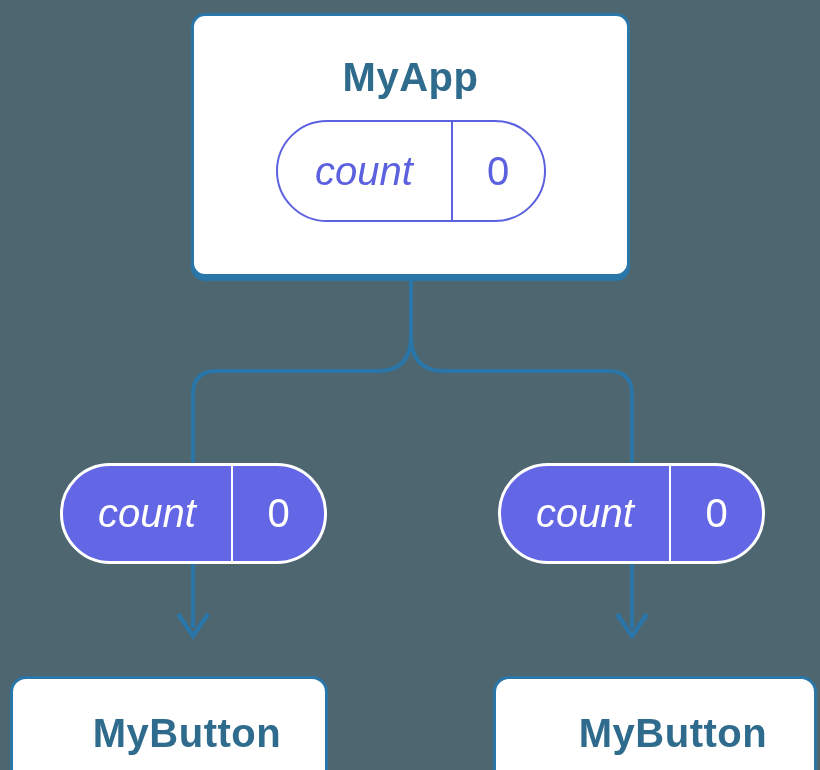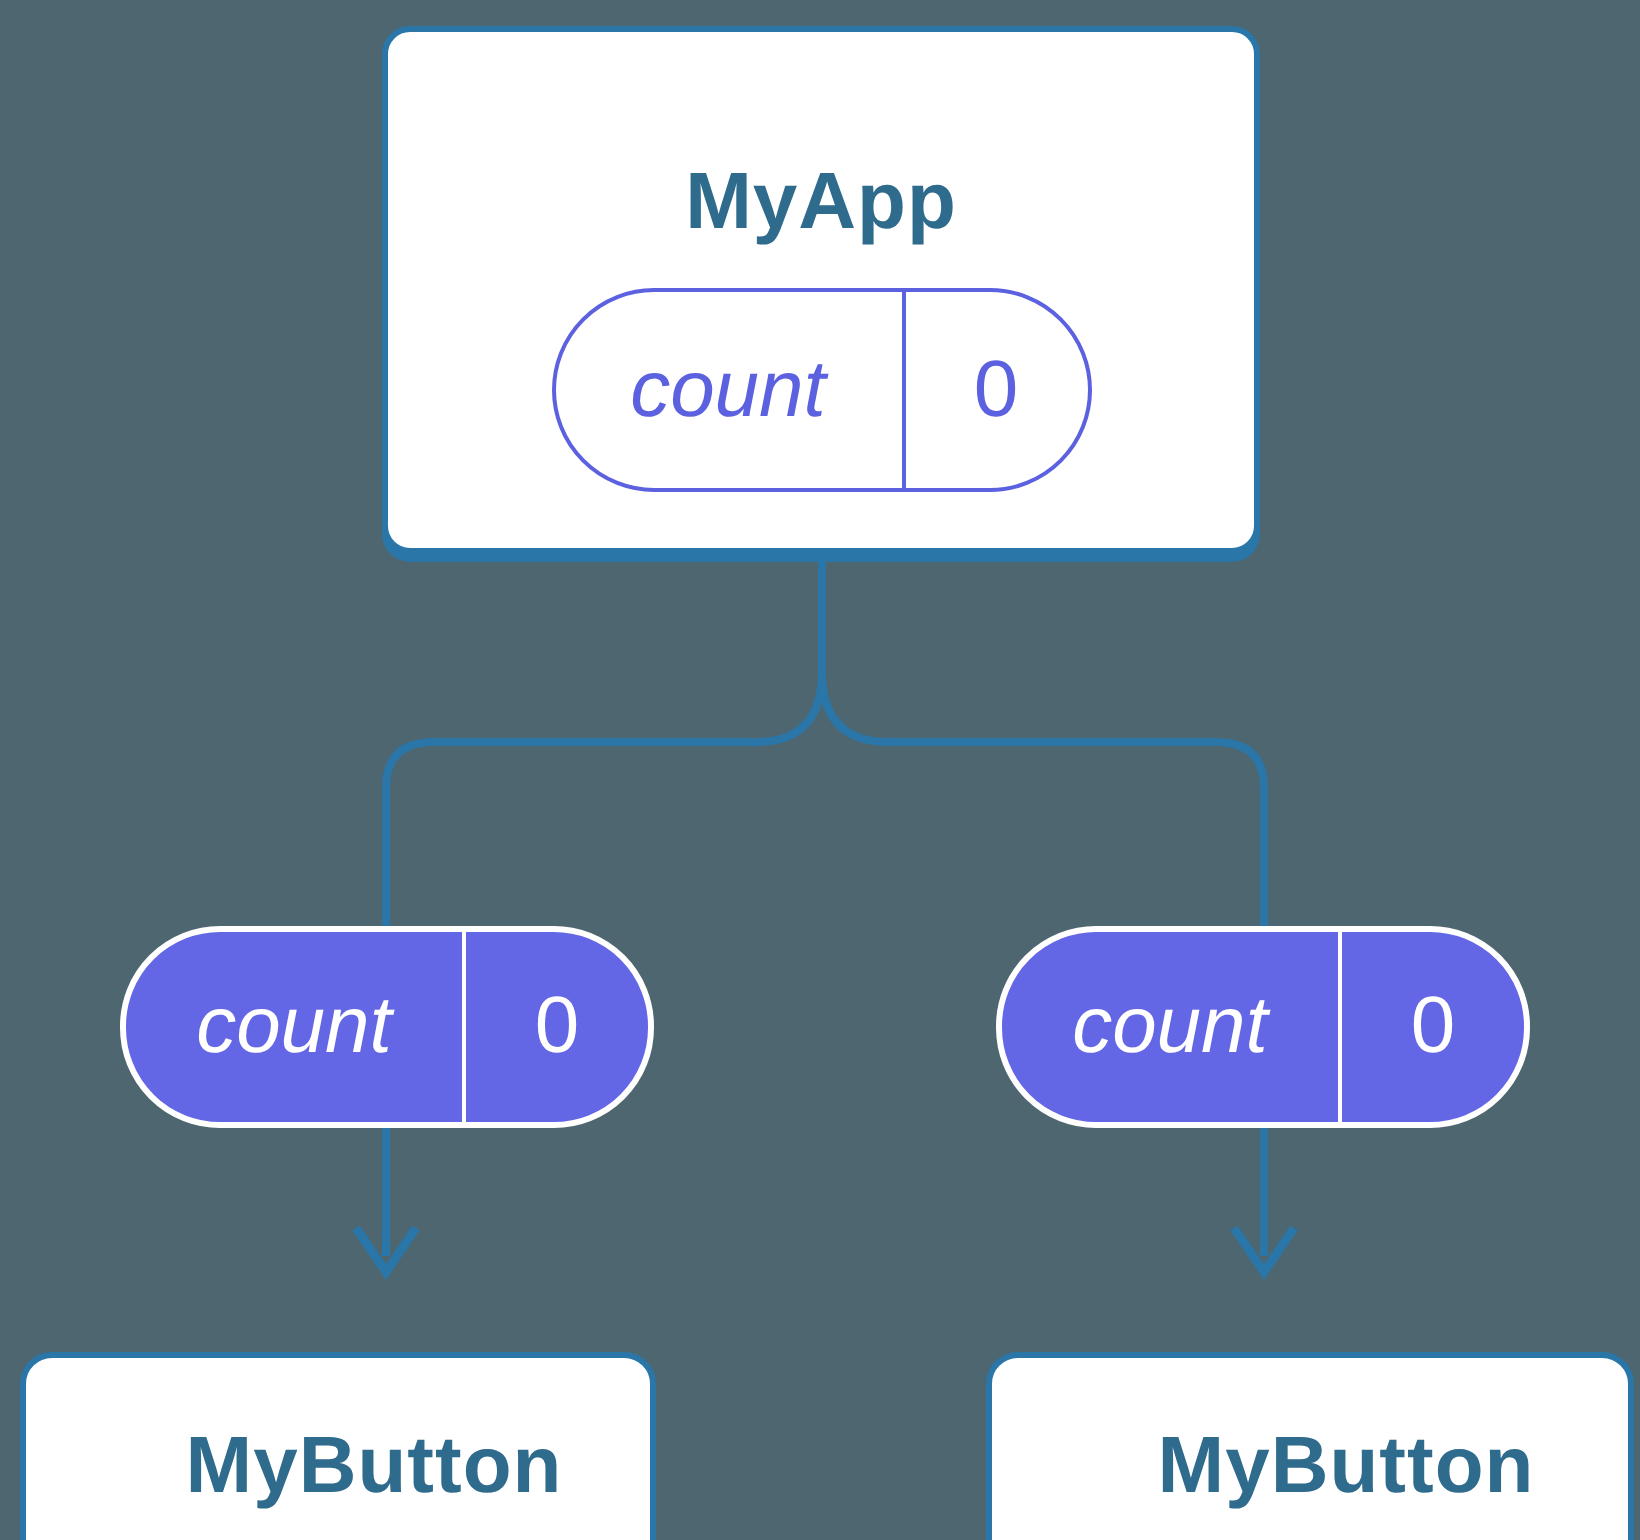--- a/index.html
+++ b/index.html
@@ -26,21 +26,21 @@
   .node{
     position:absolute;
     background:var(--node-fill);
     border:3px solid var(--line-blue);
     box-shadow:0 4px 0 0 var(--line-blue);
     display:flex;flex-direction:column;align-items:center;
   }
   .node-root{
     left:191px;top:13px;width:439px;height:264px;
     border-radius:14px;
-    padding-top:60px;
+    padding-top:36px;
   }
   .node-leaf{
     top:676px;height:114px;
     border-radius:16px;
     justify-content:center;
     padding-left:36px;
   }
   .node-leaf-left{left:10px;width:318px;}
   .node-leaf-right{left:493px;width:324px;}
   .node-title{

